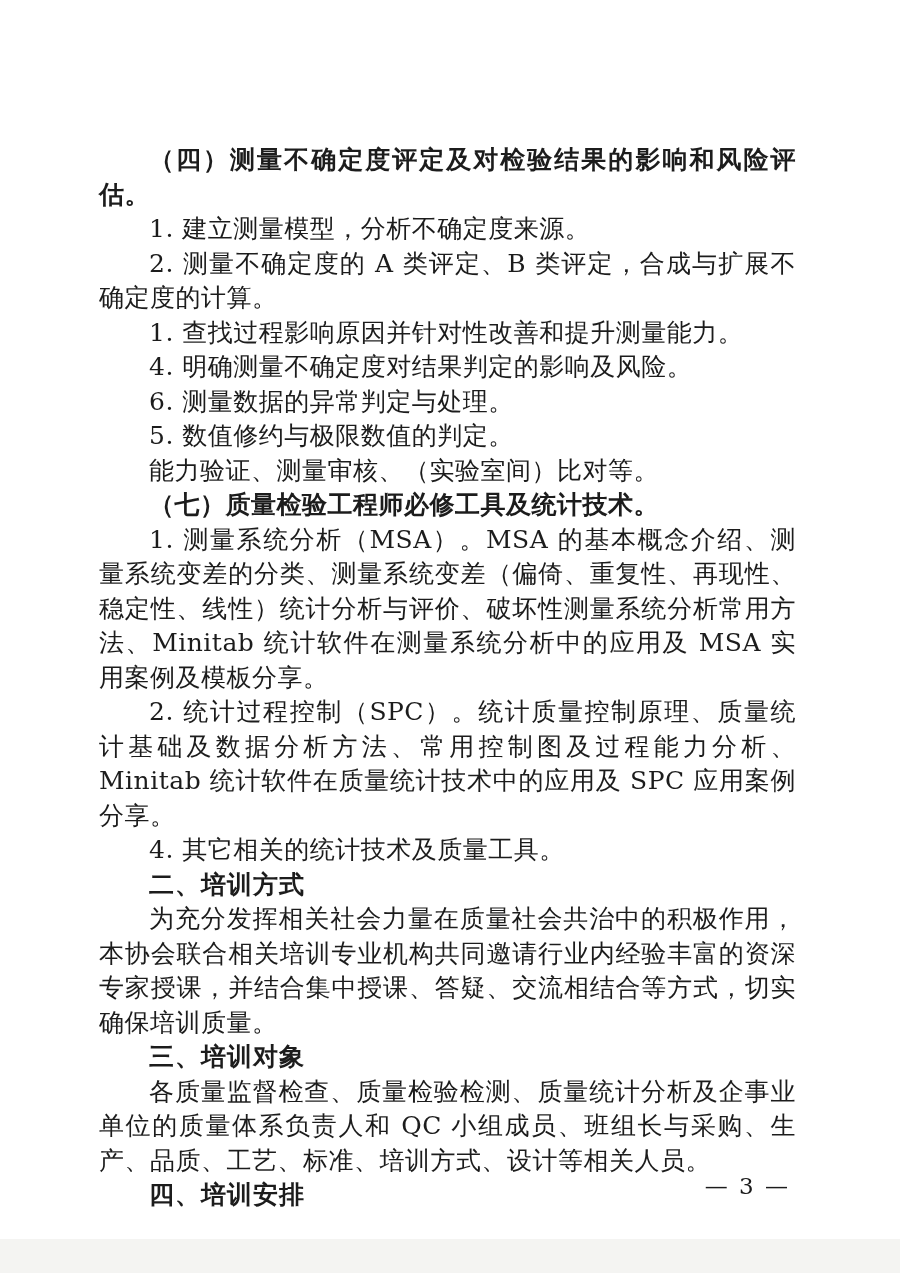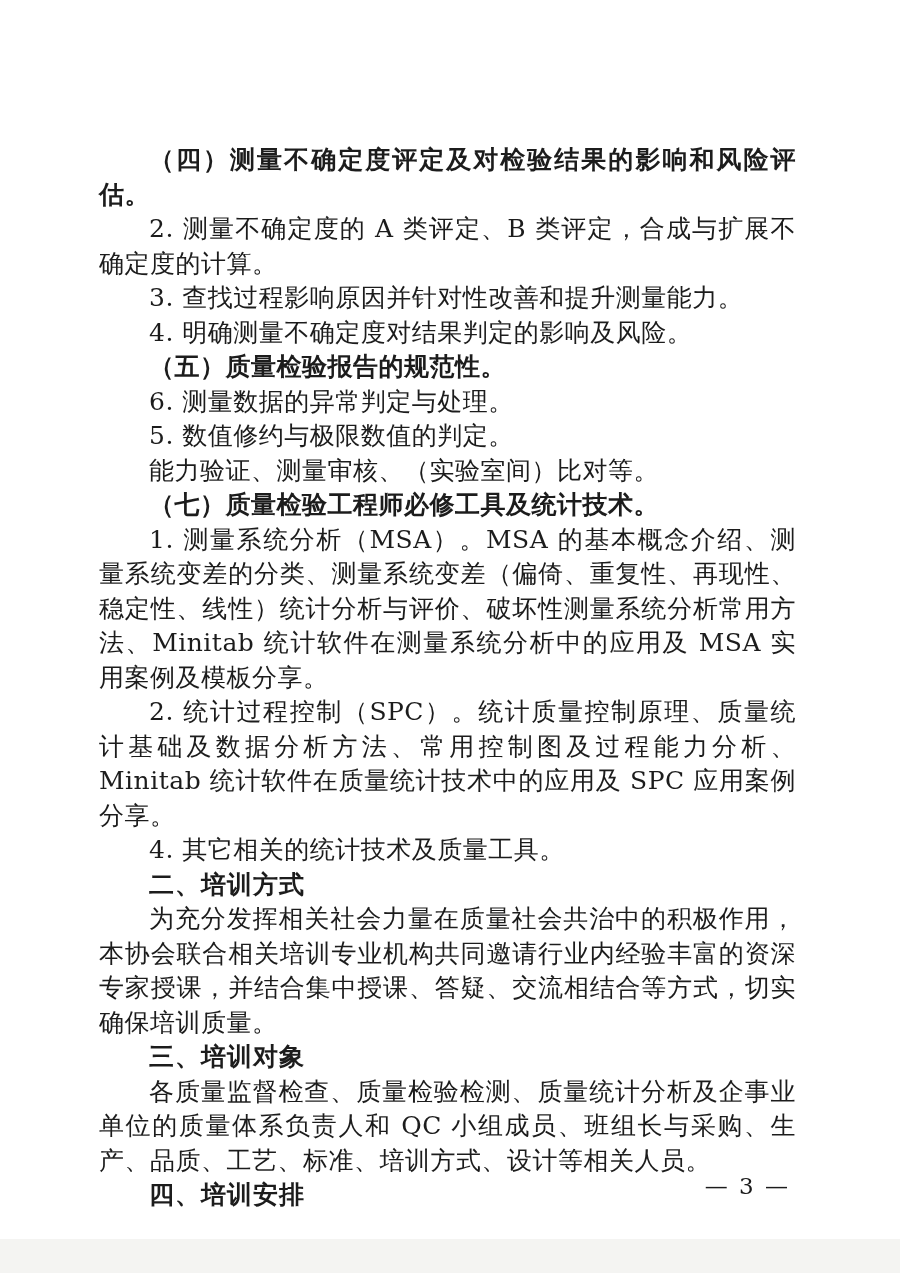--- a/index.html
+++ b/index.html
@@ -67,24 +67,24 @@
     font-family: "DejaVu Serif", "Liberation Serif", serif;
     letter-spacing: 2px;
   }
 </style>
 </head>
 <body>
 
 <div class="page">
   <div class="content" id="doc-body">
       <p class="h-kai">（四）测量不确定度评定及对检验结果的影响和风险评估。</p>
+      <p class="body">1. 建立测量模型，分析不确定度来源。</p>
       <p class="body">2. 测量不确定度的 A 类评定、B 类评定，合成与扩展不确定度的计算。</p>
-      <p class="body">3. 查找过程影响原因并针对性改善和提升测量能力。</p>
+      <p class="body">1. 查找过程影响原因并针对性改善和提升测量能力。</p>
       <p class="body">4. 明确测量不确定度对结果判定的影响及风险。</p>
-      <p class="h-kai">（五）质量检验报告的规范性。</p>
       <p class="body">6. 测量数据的异常判定与处理。</p>
       <p class="body">5. 数值修约与极限数值的判定。</p>
       <p class="body">能力验证、测量审核、（实验室间）比对等。</p>
       <p class="h-kai">（七）质量检验工程师必修工具及统计技术。</p>
       <p class="body">1. 测量系统分析（MSA）。MSA 的基本概念介绍、测量系统变差的分类、测量系统变差（偏倚、重复性、再现性、稳定性、线性）统计分析与评价、破坏性测量系统分析常用方法、Minitab 统计软件在测量系统分析中的应用及 MSA 实用案例及模板分享。</p>
       <p class="body">2. 统计过程控制（SPC）。统计质量控制原理、质量统计基础及数据分析方法、常用控制图及过程能力分析、Minitab 统计软件在质量统计技术中的应用及 SPC 应用案例分享。</p>
       <p class="body">4. 其它相关的统计技术及质量工具。</p>
       <p class="h-hei">二、培训方式</p>
       <p class="body">为充分发挥相关社会力量在质量社会共治中的积极作用，本协会联合相关培训专业机构共同邀请行业内经验丰富的资深专家授课，并结合集中授课、答疑、交流相结合等方式，切实确保培训质量。</p>
       <p class="h-hei">三、培训对象</p>

